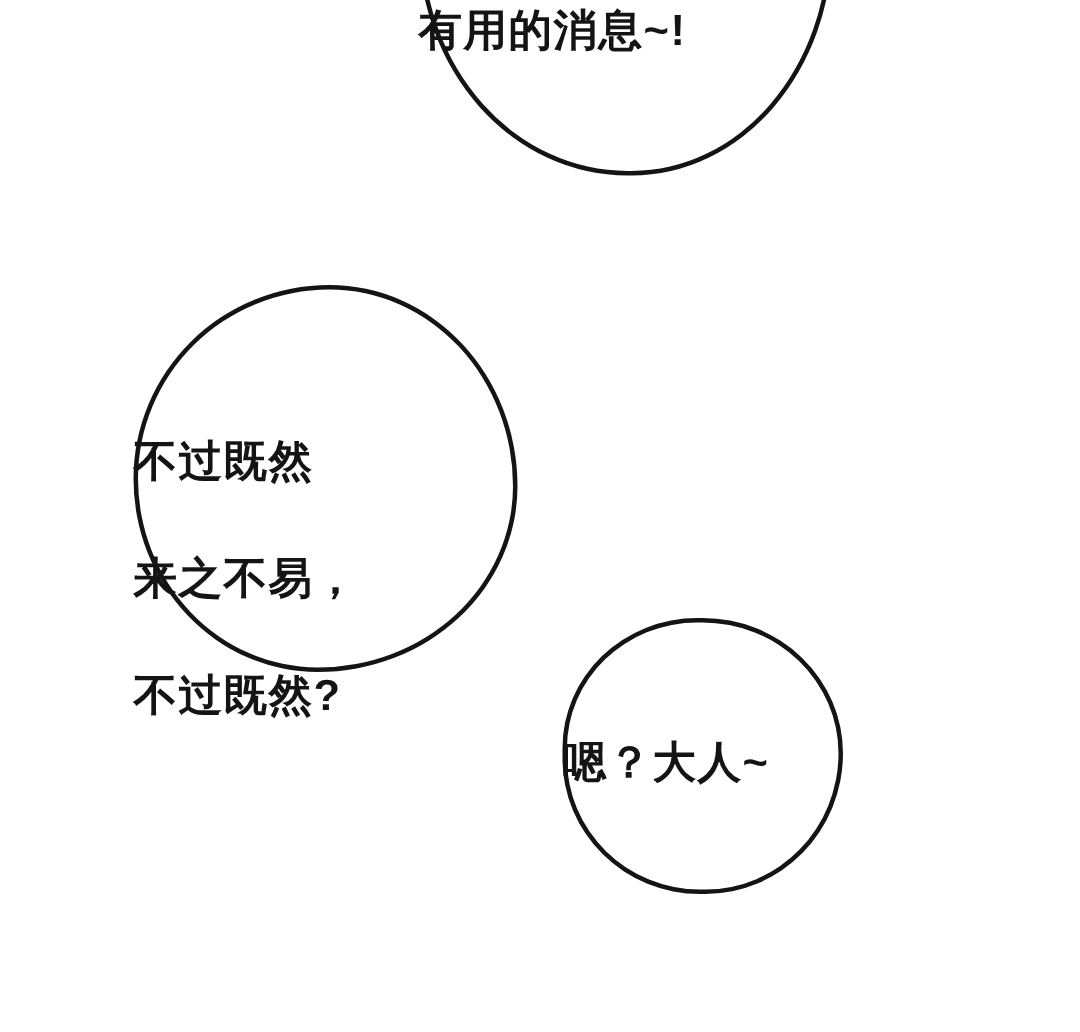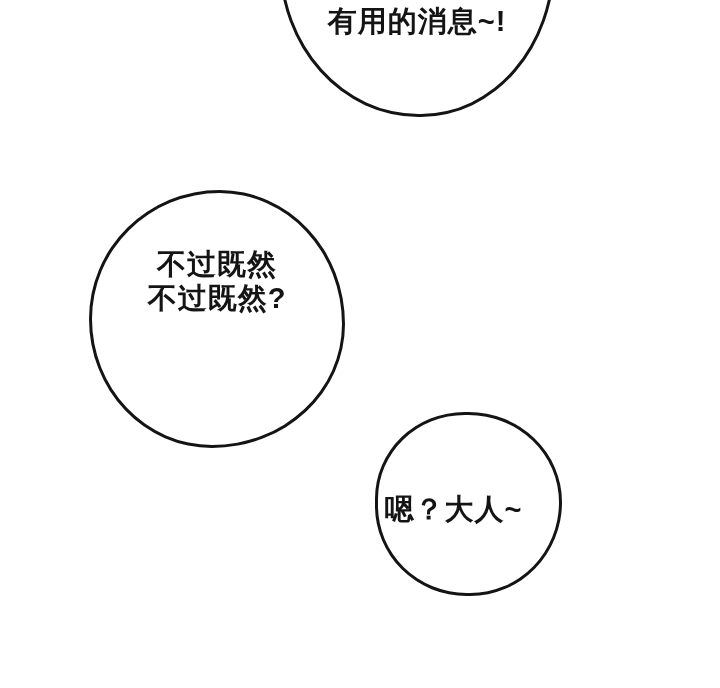--- a/index.html
+++ b/index.html
@@ -45,21 +45,20 @@
     width: 187px;
     height: 184px;
     border-radius: 49% 51% 50% 50% / 48% 50% 52% 50%;
   }
   .speech {
     position: absolute;
     color: var(--ink);
     font-weight: 700;
     font-size: 29px;
     letter-spacing: 1px;
-    text-align: center;
     line-height: 34px;
     white-space: nowrap;
   }
   .speech-top {
     left: 279px;
     top: 3px;
     width: 276px;
     line-height: 36px;
   }
   .speech-middle {
@@ -67,32 +66,34 @@
     top: 247px;
     width: 256px;
   }
   .speech-bottom {
     left: 375px;
     top: 492px;
     width: 157px;
   }
   .speech-line {
     display: block;
+    margin-top: 44px;
   }
 </style>
 </head>
 <body>
 
 <div class="panel">
 
   <div class="bubble bubble-top"></div>
   <div class="speech speech-top">有用的消息~!</div>
 
   <div class="bubble bubble-middle"></div>
   <div class="speech speech-middle">
     <span class="speech-line">不过既然</span>
+    <span class="speech-line">来之不易，</span>
     <span class="speech-line">不过既然?</span>
   </div>
 
   <div class="bubble bubble-bottom"></div>
   <div class="speech speech-bottom">嗯？大人~</div>
 
 </div>
 
 </body></html>

